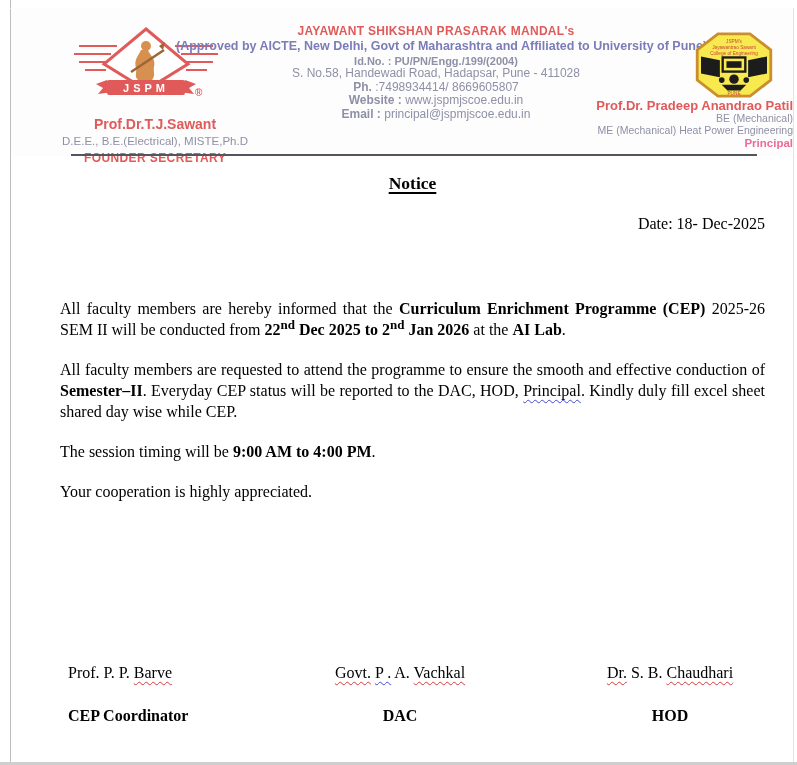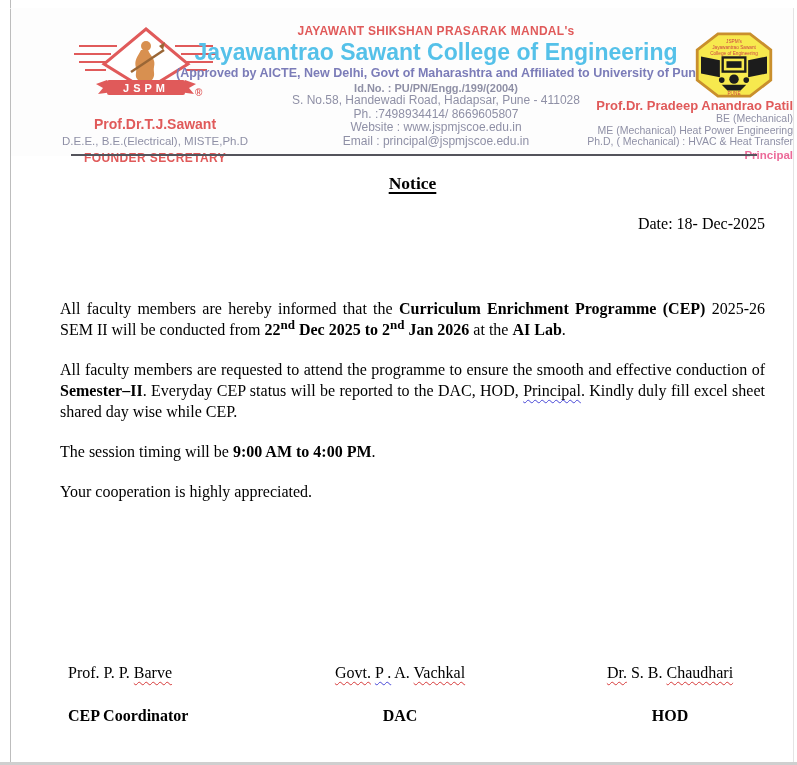--- a/index.html
+++ b/index.html
@@ -23,21 +23,21 @@
   .founder-name  { color:#e05a5a; font-weight:bold; font-size:14px; }
   .founder-deg   { color:#8f90a6; font-size:11.5px; margin-top:3px; }
   .founder-title { color:#e05a5a; font-weight:bold; font-size:12px; margin-top:4px; letter-spacing:.4px; }
 
   .center-block { position:absolute; left:165px; width:520px; top:16px; text-align:center; }
   .trust-name { color:#e05a5a; font-weight:bold; font-size:12px; letter-spacing:.3px; }
   .college-name { color:#55c1e9; font-weight:bold; font-size:23px; line-height:26px; margin-top:1px; white-space:nowrap; }
   .approval-line { color:#7b7cb8; font-weight:bold; font-size:12.5px; margin-top:1px; white-space:nowrap; }
   .id-line { color:#8f90a6; font-weight:bold; font-size:11px; margin-top:2px; }
   .contact-line { color:#8f90a6; font-size:12px; line-height:13.5px; }
-  .contact-line b { font-weight:normal; }
+  .contact-line b { font-weight:bold; }
 
   .emblem { position:absolute; right:18px; top:24px; }
   .principal-block { position:absolute; right:0; top:90px; width:240px; text-align:right; }
   .principal-name { color:#e05a5a; font-weight:bold; font-size:13px; }
   .principal-deg { color:#8f90a6; font-size:10.5px; line-height:11.5px; }
   .principal-title { color:#ec6a99; font-weight:bold; font-size:11.5px; margin-top:1px; }
 
   
   main {
     position:absolute; left:60px; right:32px; top:156px;
@@ -106,21 +106,20 @@
   </div>
 
   <div class="founder-block">
     <div class="founder-name">Prof.Dr.T.J.Sawant</div>
     <div class="founder-deg">D.E.E., B.E.(Electrical), MISTE,Ph.D</div>
     <div class="founder-title">FOUNDER SECRETARY</div>
   </div>
 
   <div class="center-block">
     <div class="trust-name">JAYAWANT SHIKSHAN PRASARAK MANDAL's</div>
-    <div class="college-name">Jayawantrao Sawant College of Engineering</div>
     <div class="approval-line">(Approved by AICTE, New Delhi, Govt of Maharashtra and Affiliated to University of Pune)</div>
     <div class="id-line">Id.No. : PU/PN/Engg./199/(2004)</div>
     <div class="contact-line">S. No.58, Handewadi Road, Hadapsar, Pune - 411028</div>
     <div class="contact-line"><b>Ph.</b><span> :7498934414/ 8669605807</span></div>
     <div class="contact-line"><b>Website :</b><span> www.jspmjscoe.edu.in</span></div>
     <div class="contact-line"><b>Email :</b><span> principal@jspmjscoe.edu.in</span></div>
   </div>
 
   <div class="emblem">
     <svg width="82" height="66" viewBox="0 0 86 70">
@@ -139,21 +138,20 @@
         <polygon points="30,56 56,56 50,62 36,62"></polygon>
       </g>
       <text x="43" y="67" text-anchor="middle" font-size="5" fill="#cc4444">PUNE</text>
     </svg>
   </div>
 
   <div class="principal-block">
     <div class="principal-name">Prof.Dr. Pradeep Anandrao Patil</div>
     <div class="principal-deg">BE (Mechanical)</div>
     <div class="principal-deg">ME (Mechanical) Heat Power Engineering</div>
-    <div class="principal-deg">Ph.D, ( Mechanical) : HVAC &amp; Heat Transfer</div>
     <div class="principal-title">Principal</div>
   </div>
 
   <div class="head-rule"></div>
 </header>
 
 <main>
 
   <h1 class="notice-title">Notice</h1>
 

